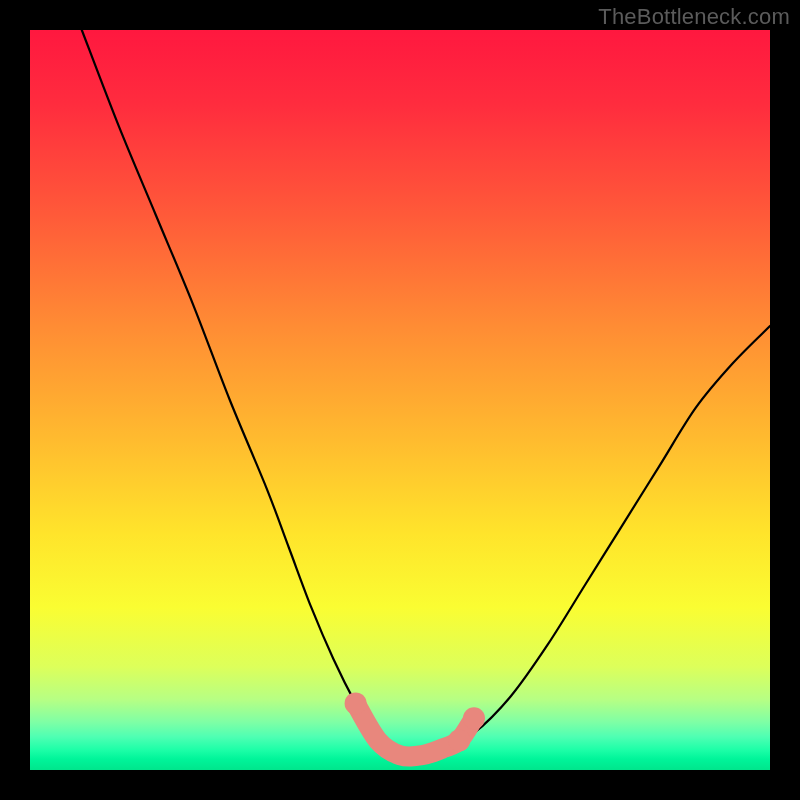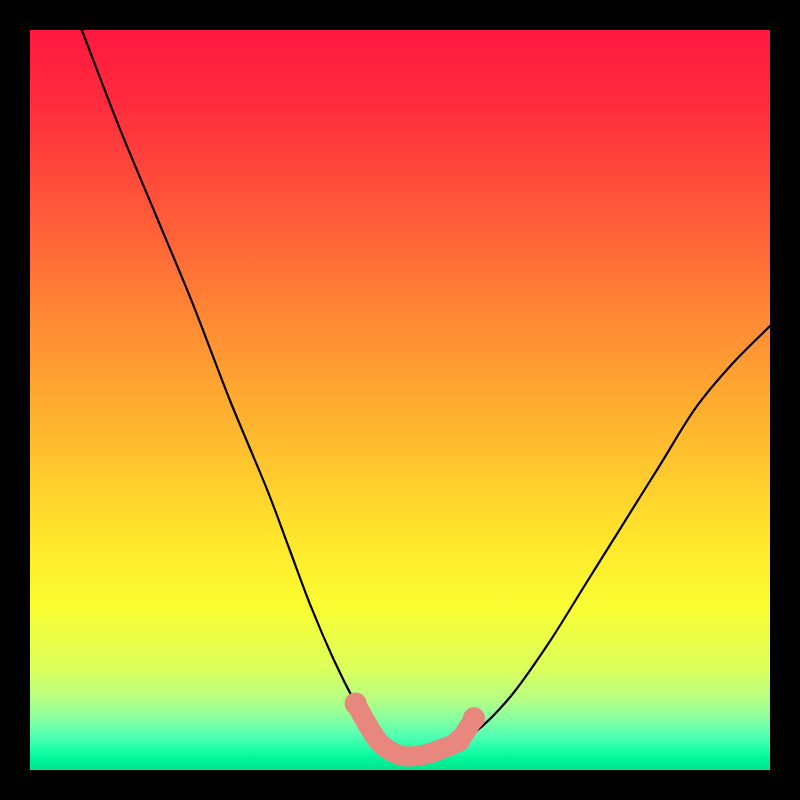--- a/index.html
+++ b/index.html
@@ -79,13 +79,14 @@
     <svg class="overlay" viewBox="0 0 740 740" preserveAspectRatio="none">
       <path id="curve-path" fill="none" stroke-width="2.2" stroke-linecap="round" stroke-linejoin="round" d="M 51.800000000000004 0 C 57.96666666666667 16.033333333333342, 76.46666666666667 65.36666666666672, 88.8 96.20000000000005 C 101.13333333333333 127.03333333333337, 113.46666666666667 155.4, 125.80000000000001 185 C 138.13333333333335 214.6, 150.46666666666667 242.96666666666667, 162.8 273.8 C 175.13333333333335 304.6333333333333, 187.46666666666667 339.1666666666667, 199.8 370 C 212.13333333333335 400.8333333333333, 226.93333333333334 434.1333333333333, 236.8 458.8 C 246.66666666666669 483.4666666666667, 251.6 498.26666666666665, 259 518 C 266.4 537.7333333333333, 273.8 558.7, 281.2 577.2 C 288.59999999999997 595.7, 296 612.9666666666667, 303.4 629 C 310.79999999999995 645.0333333333333, 318.20000000000005 659.8333333333333, 325.6 673.4 C 333 686.9666666666667, 340.4 701.7666666666667, 347.79999999999995 710.4 C 355.19999999999993 719.0333333333333, 362.59999999999997 722.7333333333333, 370 725.2 C 377.40000000000003 727.6666666666667, 384.80000000000007 726.4333333333334, 392.20000000000005 725.2 C 399.6 723.9666666666667, 405.7666666666667 721.5, 414.40000000000003 717.8 C 423.03333333333336 714.0999999999999, 432.9 711.6333333333333, 444 703 C 455.1 694.3666666666667, 468.6666666666667 680.8, 481 666 C 493.3333333333333 651.2, 505.6666666666667 632.7, 518 614.2 C 530.3333333333334 595.7, 542.6666666666666 574.7333333333333, 555 555 C 567.3333333333334 535.2666666666667, 579.6666666666666 515.5333333333333, 592 495.79999999999995 C 604.3333333333334 476.0666666666666, 616.6666666666666 456.33333333333337, 629 436.6 C 641.3333333333334 416.8666666666667, 653.6666666666666 394.66666666666674, 666 377.40000000000003 C 678.3333333333334 360.1333333333333, 690.6666666666666 346.5666666666666, 703 332.99999999999994 C 715.3333333333334 319.4333333333333, 733.8333333333334 302.16666666666663, 740 296" stroke="#000000"></path>
       <path id="highlight-path" fill="none" stroke-width="20" stroke-linecap="round" stroke-linejoin="round" d="M 325.6 673.4 C 329.3 679.5666666666666, 340.4 701.7666666666667, 347.79999999999995 710.4 C 355.19999999999993 719.0333333333333, 362.59999999999997 722.7333333333333, 370 725.2 C 377.40000000000003 727.6666666666667, 384.80000000000007 726.4333333333334, 392.20000000000005 725.2 C 399.6 723.9666666666667, 408.23333333333335 720.2666666666667, 414.40000000000003 717.8 C 420.5666666666667 715.3333333333333, 424.26666666666665 715.3333333333333, 429.2 710.4 C 434.1333333333333 705.4666666666667, 441.5333333333333 691.9000000000001, 444 688.2" stroke="#e8877d"></path>
       <g id="highlight-dots">
           <circle cx="325.6" cy="673.4" r="11" fill="#e8877d"></circle>
           <circle cx="444" cy="688.2" r="11" fill="#e8877d"></circle>
           <circle cx="429.2" cy="710.4" r="11" fill="#e8877d"></circle>
         </g>
     </svg>
   </div>
+  <div class="attribution">TheBottleneck.com</div>
 </div>
 
 </body></html>

